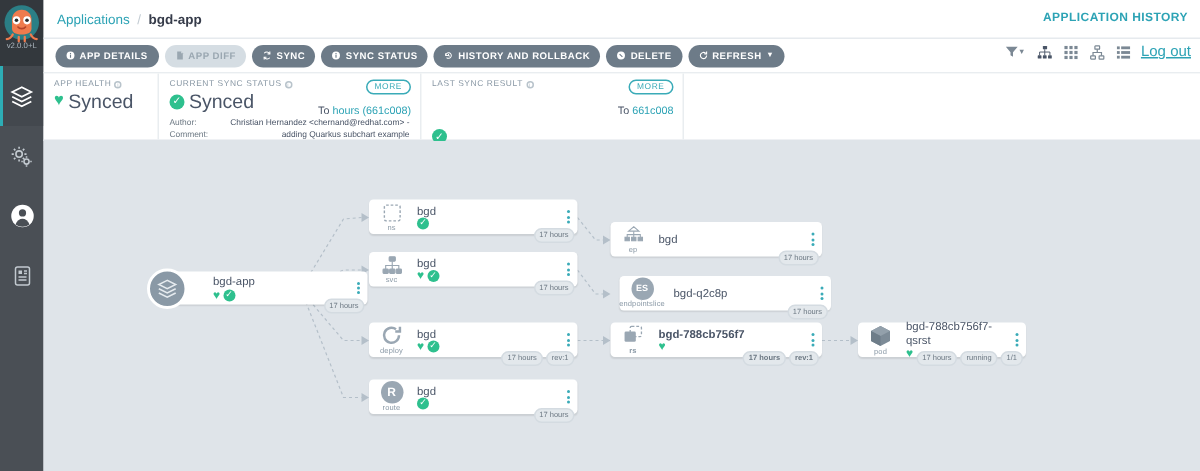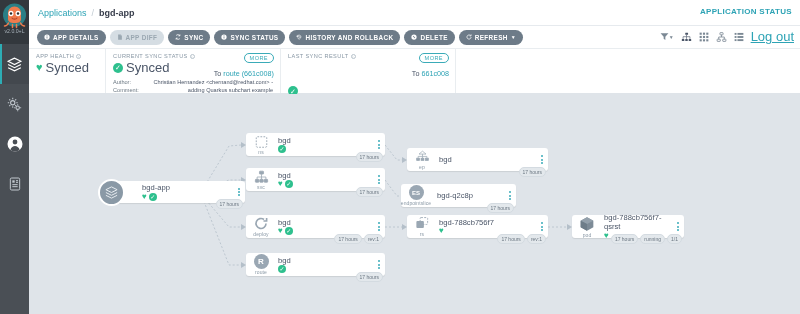--- a/index.html
+++ b/index.html
@@ -62,21 +62,21 @@
     display:flex; align-items:center; gap:3px; padding:0 7px;
     white-space:nowrap; cursor:pointer; border:none;
   }
   .tb-btn.disabled { background:#d5dde3; color:#9aa7b1; }
   .tb-ico { width:6px; height:6px; display:block; flex:none; }
   #tb-right {
     position:absolute; right:6px; top:3px; display:flex; align-items:center; gap:7px;
     color:#8c99a4;
   }
   #tb-right .vico { display:flex; align-items:center; }
-  #logout { color:#2da3b5; font-size:13px;text-decoration:underline; }
+  #logout { color:#2da3b5; font-size:10px;text-decoration:underline; }
   
   #status {
     position:absolute; left:29px; top:49px; right:0; height:45px; background:#fff;
     display:flex; border-bottom:1px solid #dfe4e9;
   }
   .st-cell { padding:4px 7px 0 7px; border-right:1px solid #e9edf0; position:relative; }
   .st-label { font-size:5.6px; color:#8897a4; letter-spacing:.4px; display:flex; align-items:center; gap:2px;}
   .st-info-dot {
     width:5px;height:5px;border-radius:50%;border:1px solid #b8c3cb;display:inline-block;
     font-size:4px;line-height:4px;text-align:center;color:#b8c3cb;
@@ -199,21 +199,21 @@
     </svg>
   </div>
 </div>
 
 <div id="topbar">
   <div id="breadcrumb">
     <span class="crumb-link">Applications</span>
     <span class="crumb-sep">/</span>
     <span class="crumb-current">bgd-app</span>
   </div>
-  <div id="app-details-label">APPLICATION STATUS</div>
+  <div id="app-details-label">APPLICATION HISTORY</div>
 </div>
 
 <div id="toolbar">
 
   <button class="tb-btn">
     <svg class="tb-ico" viewBox="0 0 16 16">
         <circle cx="8" cy="8" r="7" fill="#fff"></circle>
         <rect x="7" y="6.5" width="2" height="5.5" fill="#6d7b88"></rect>
         <rect x="7" y="3.5" width="2" height="2" fill="#6d7b88"></rect>
       </svg>
@@ -339,21 +339,21 @@
     <div class="st-label">
       <span>CURRENT SYNC STATUS</span>
       <span class="st-info-dot">i</span>
     </div>
     <button class="more-btn">MORE</button>
     <div class="st-main">
       <span class="checkmark">✓</span>
       <span class="big">Synced</span>
     </div>
     <div class="st-to">
-      <span>To </span><a href="#">route (661c008)</a>
+      <span>To </span><a href="#">hours (661c008)</a>
     </div>
     <div class="st-kv" style="margin-top:4px;">
       <span class="k">Author:</span>
       <span class="v">Christian Hernandez &lt;chernand@redhat.com&gt; -</span>
     </div>
     <div class="st-kv">
       <span class="k">Comment:</span>
       <span class="v">adding Quarkus subchart example</span>
     </div>
   </div>
@@ -561,41 +561,41 @@
           <i></i>
           <i></i>
           <i></i>
         </div>
       </div>
     <div class="chips">
       <span class="chip">17 hours</span>
     </div>
   </div>
 
-  <div class="node" style="left:372px; top:90px; width:115px; height:23px;justify-content:center;">
+  <div class="node" style="left:384px; top:90px; width:141px; height:23px;justify-content:center;">
     <div class="node-ico">
       <span class="es-circle">ES</span>
       <span class="kind">endpointslice</span>
     </div>
     <div class="node-body" style="padding-left:6px;">
       <div class="node-name">bgd-q2c8p</div>
     </div>
     <div class="kebab">
         <div class="kebab-wrap">
           <i></i>
           <i></i>
           <i></i>
         </div>
       </div>
     <div class="chips">
       <span class="chip">17 hours</span>
     </div>
   </div>
 
-  <div class="node" style="left:378px; top:121px; width:141px; height:23px;">
+  <div class="node" style="left:378px; top:121px; width:141px; height:23px;font-weight:bold;">
     <div class="node-ico">
       <svg width="16" height="15" viewBox="0 0 24 24">
         <rect x="9" y="2.5" width="12" height="11" rx="1.5" fill="none" stroke="#9aa7b3" stroke-width="1.4" stroke-dasharray="3 2"></rect>
         <rect x="3" y="8" width="12" height="11" rx="1.5" fill="#9aa7b3"></rect>
       </svg>
       <span class="kind">rs</span>
     </div>
     <div class="node-body">
       <div class="node-name">bgd-788cb756f7</div>
       <div class="node-badges">

